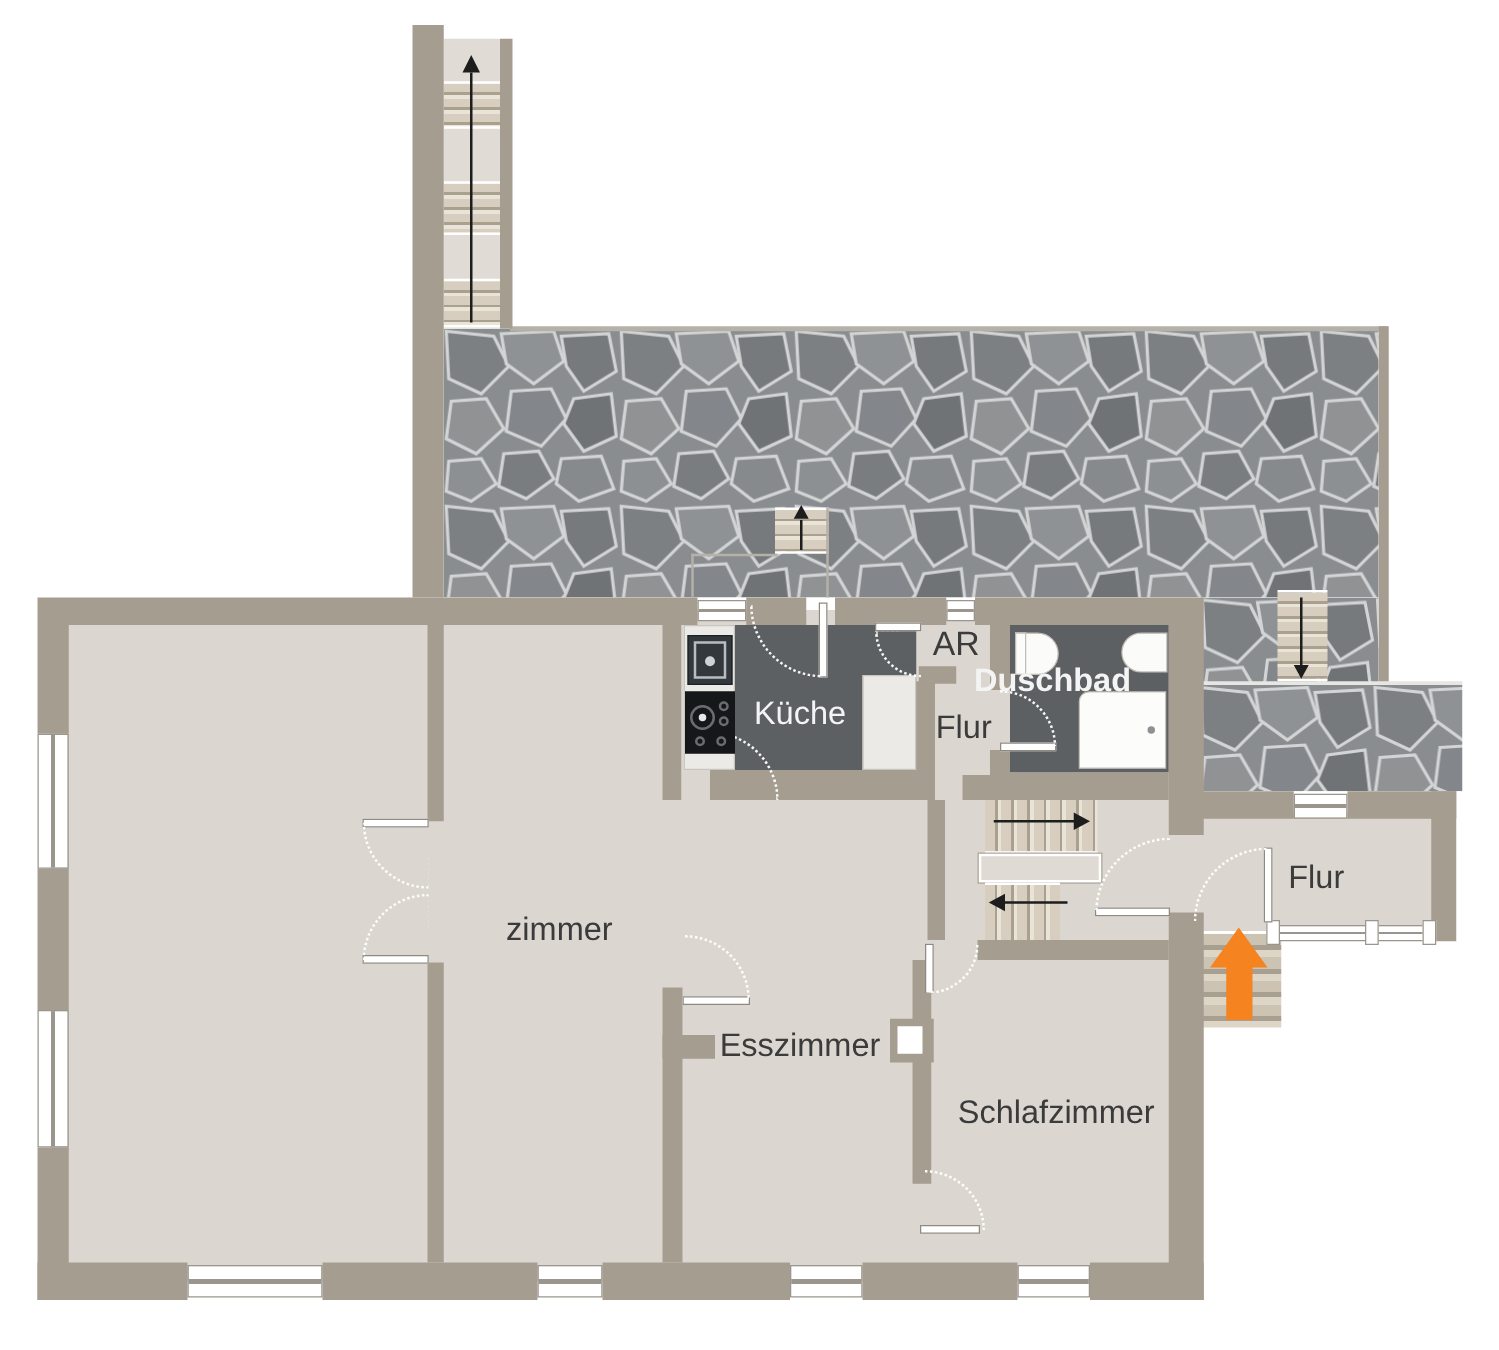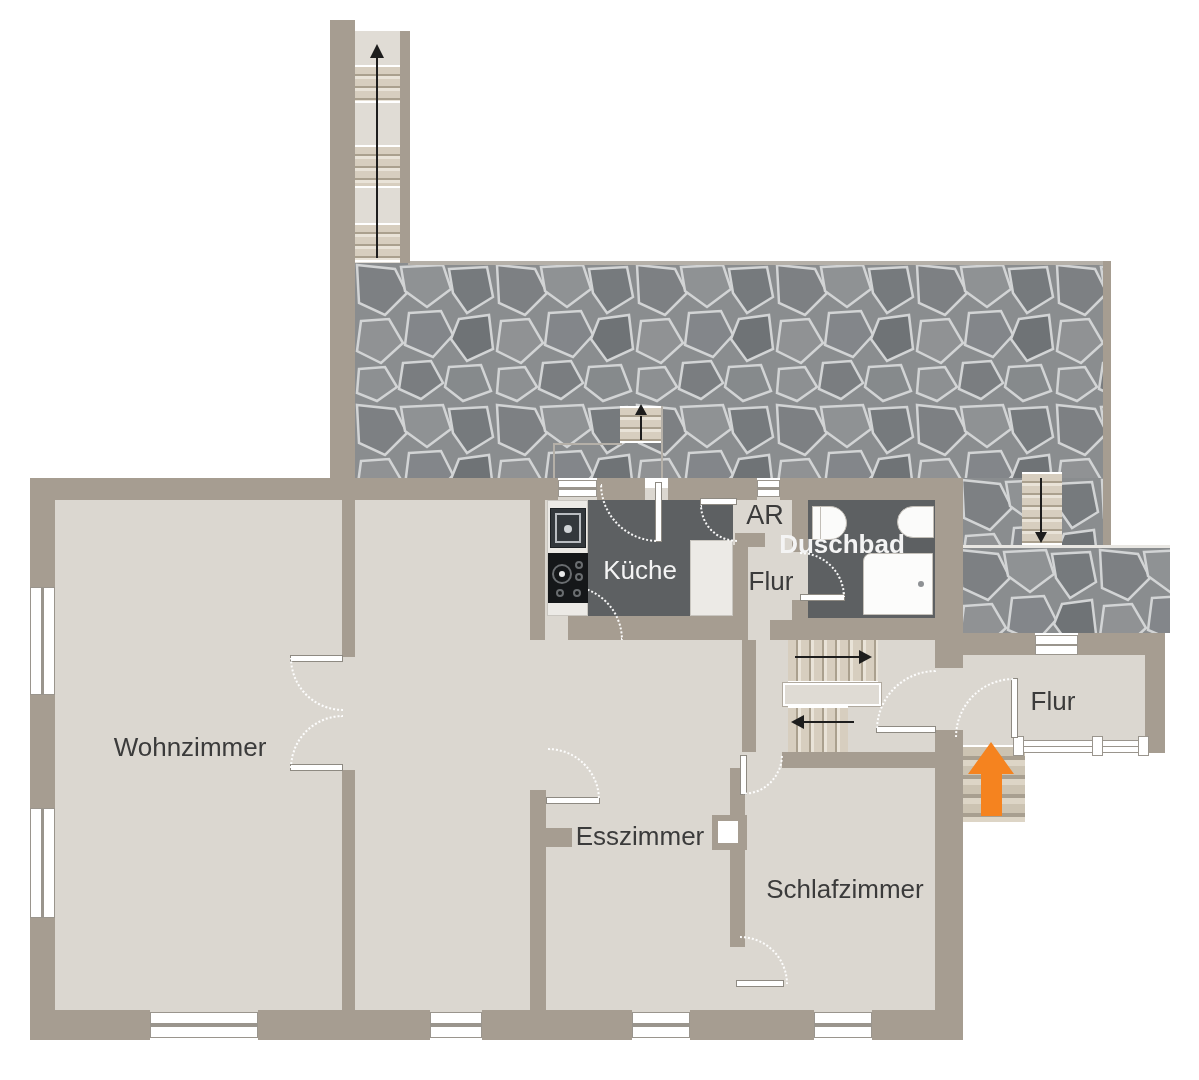--- a/index.html
+++ b/index.html
@@ -233,19 +233,19 @@
   <div class="fixture" style="left:897px;top:506px;width:37px;height:32px;background:#fbfbfa;border:1px solid #c2beb7;border-radius:16px 0 0 16px;"></div>
   <div class="fixture" style="left:863px;top:553px;width:70px;height:62px;background:#fcfcfb;border:1px solid #c5c1ba;border-radius:8px 0 0 0;">
     <div class="abs" style="left:54px;top:27px;width:6px;height:6px;background:#8e9194;border-radius:50%;"></div>
   </div>
 
   <div class="lbl-light" style="left:565px;top:555px;width:150px;">Küche</div>
   <div class="lbl" style="left:737px;top:500px;width:56px;font-size:27px;">AR</div>
   <div class="lbl-light" style="left:764px;top:529px;width:156px;font-weight:bold;">Duschbad</div>
   <div class="lbl" style="left:735px;top:566px;width:72px;">Flur</div>
   <div class="lbl" style="left:1003px;top:686px;width:100px;">Flur</div>
-  <div class="lbl" style="left:60px;top:732px;width:260px;">Wohnzimmer</div>
   <div class="lbl" style="left:330px;top:728px;width:235px;line-height:31px;">
+    <div>zimmer</div>
   </div>
   <div class="lbl" style="left:540px;top:821px;width:200px;">Esszimmer</div>
   <div class="lbl" style="left:745px;top:874px;width:200px;">Schlafzimmer</div>
 
 </div>
 
 </body></html>

